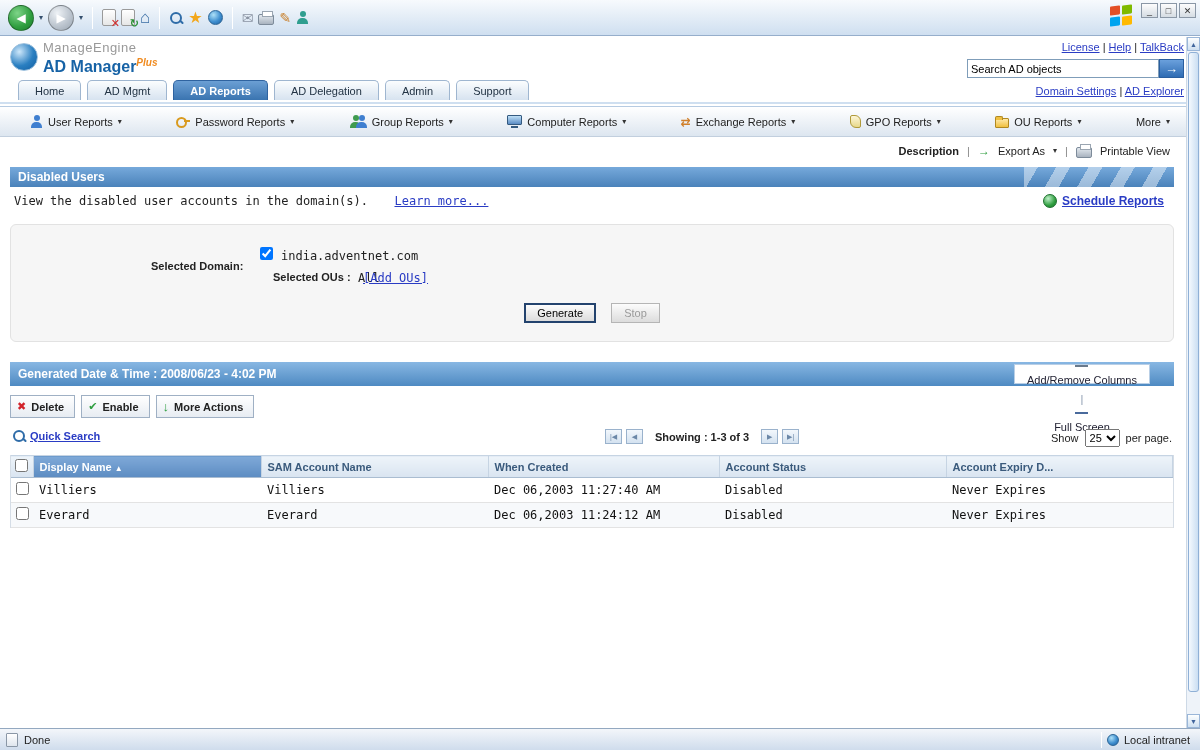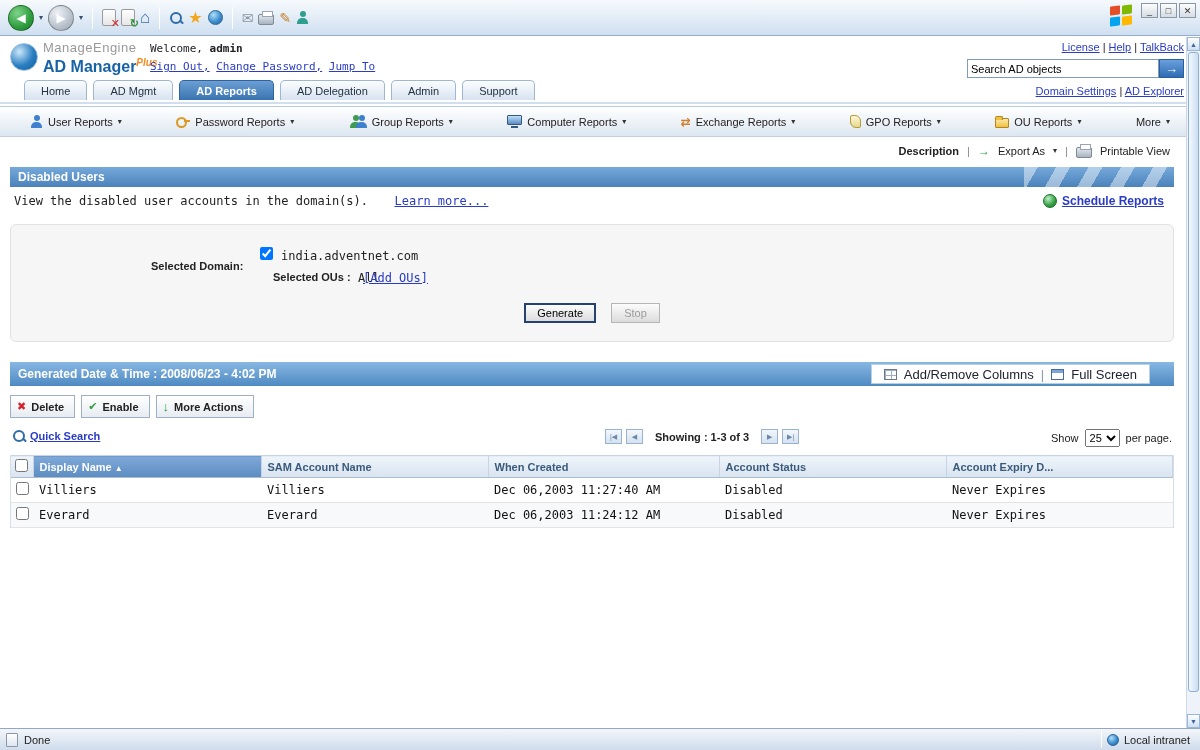--- a/index.html
+++ b/index.html
@@ -71,21 +71,21 @@
   .search-wrap input { width:192px; height:19px; border:1px solid #7f9db9; font-size:11px;
     padding:0 3px; font-family:"Liberation Sans",sans-serif; }
   .go-btn { width:25px; height:19px; background:linear-gradient(#6aa0dc,#2f6cb3); border:1px solid #2a5e9e;
     color:#fff; display:flex; align-items:center; justify-content:center; font-size:13px; cursor:pointer; }
 
   
   .tabbar { position:absolute; top:80px; left:0; width:1200px; height:24px; background:#fff;
     border-bottom:2px solid #cfdff0; }
   .tab { display:inline-block; margin-left:3px; padding:4px 16px 3px; border:1px solid #9fb6d0; border-bottom:none;
     border-radius:5px 5px 0 0; background:linear-gradient(#fbfdfe,#d7e3f0); color:#234; font-size:11px; cursor:pointer; }
-  .tab.first { margin-left:24px; }
+  .tab.first { margin-left:18px; }
   .tab.active { background:linear-gradient(#6b9fd4,#3a74b0); color:#fff; border-color:#2f63a0; font-weight:bold; }
   .tab-links { position:absolute; right:16px; top:5px; }
 
   
   .menubar { position:absolute; top:106px; left:0; width:1200px; height:31px;
     background:linear-gradient(#ffffff,#dde6f0); border-top:1px solid #b6cbe2; border-bottom:1px solid #c2cfde;
     display:flex; align-items:center; justify-content:space-between; padding:0 30px; }
   .menu-item { display:flex; align-items:center; gap:5px; font-size:11px; color:#222; cursor:pointer; white-space:nowrap; }
   .mi-drop { font-size:8px; color:#333; }
   .key-ico { position:relative; width:14px; height:13px; display:inline-block; }
@@ -136,21 +136,21 @@
     background:linear-gradient(#fcfcfc,#dcdcdc); cursor:pointer; }
   .btn.primary { border:2px solid #23436e; padding:2px 11px; margin-right:12px; }
   .btn.disabled { color:#9a9a9a; border-color:#b5b5b5; cursor:default; }
 
   
   .bar2 { position:absolute; top:362px; left:10px; width:1164px; height:24px;
     background:linear-gradient(#88b7e3,#4e8ac2); color:#fff; font-weight:bold; font-size:12px;
     line-height:24px; padding-left:8px; }
   .cols-box { position:absolute; right:24px; top:2px; height:20px; background:#fff; border:1px solid #b9cfe6;
     display:flex; align-items:center; gap:7px; padding:0 12px; color:#223; font-weight:normal;
-    font-size:13px; line-height:normal; }
+    font-size:11px; line-height:normal;flex-direction:column; }
   .ico-table { width:13px; height:11px; border:1px solid #6a7a8c; background-color:#fff;
     background-image:linear-gradient(#9fb0c4 1px, transparent 1px), linear-gradient(90deg, #9fb0c4 1px, transparent 1px);
     background-size:6px 5px; }
   .ico-screen { width:13px; height:11px; border:1px solid #4a6a9c; background:linear-gradient(#7aa7d8 3px, #fff 3px); }
   .cb-sep { color:#8a9ab0; }
   .actions-row { position:absolute; top:395px; left:10px; display:flex; gap:6px; }
   .abtn { display:flex; align-items:center; gap:5px; border:1px solid #9fb0c4;
     background:linear-gradient(#ffffff,#e7ecf2); padding:3px 10px 3px 6px; font-size:11px; font-weight:bold; cursor:pointer; }
   .x-ico { color:#d2232a; font-weight:bold; }
   .chk-ico { color:#2e9e3f; font-weight:bold; }
@@ -233,29 +233,20 @@
   <span class="wbtn">✕</span>
 </div>
 
 <div class="app-header">
   <div class="logo">
     <span class="logo-swirl"></span>
     <span>
       <div class="logo-company">ManageEngine</div>
       <div class="logo-product"><span>AD Manager</span><span class="logo-plus">Plus</span></div>
     </span>
-  </div>
-  <div class="welcome mono">
-    <div><span>Welcome,</span>
-      <span class="bold">admin</span></div>
-    <div class="l2">
-      <span class="lnk">Sign Out,</span>
-      <span class="lnk">Change Password,</span>
-      <span class="lnk">Jump To</span>
-    </div>
   </div>
   <div class="util-links">
     <span class="lnk">License</span>
     <span>|</span>
     <span class="lnk">Help</span>
     <span>|</span>
     <span class="lnk">TalkBack</span>
   </div>
   <div class="search-wrap">
     <input type="text" value="Search AD objects" style="">

